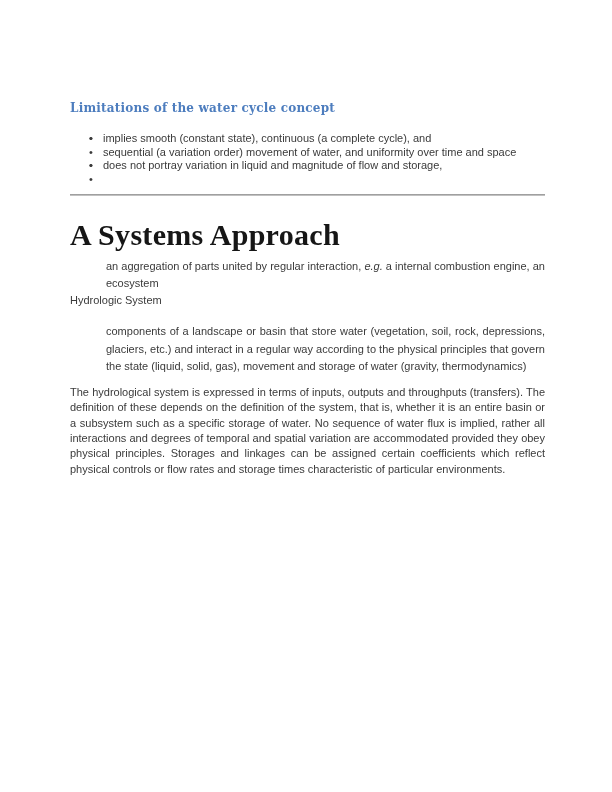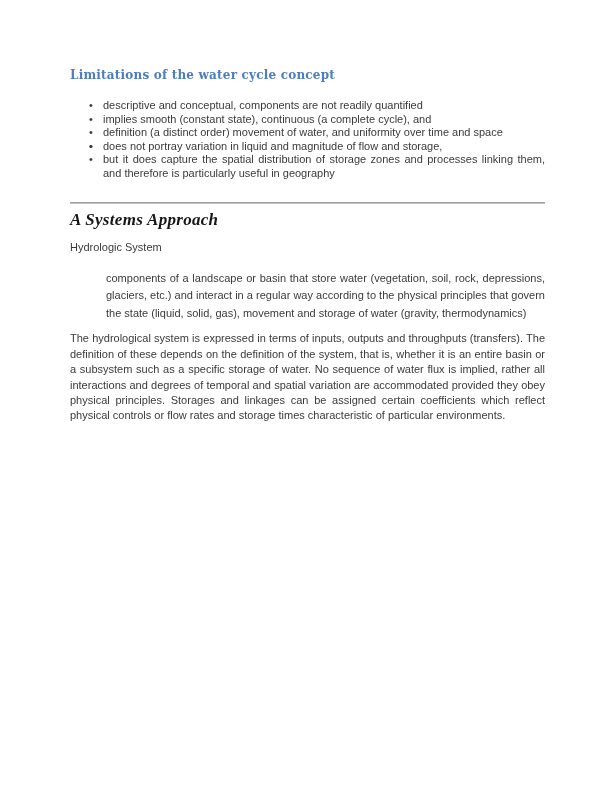--- a/index.html
+++ b/index.html
@@ -1,21 +1,21 @@
 <!DOCTYPE html>
 <html><head>
 <meta charset="utf-8">
 <style>
   html, body { margin: 0; padding: 0; background: #ffffff; }
   .page {
     position: relative;
     width: 612px;
     height: 792px;
     box-sizing: border-box;
-    padding: 68px 67px 0 70px;
+    padding: 101px 67px 0 70px;
     background: #ffffff;
     font-family: "Liberation Sans", sans-serif;
     font-size: 11px;
     color: #3a3a3a;
     overflow: hidden;
   }
   .section-heading {
     margin: 0;
     font-family: "DejaVu Serif", serif;
     font-weight: bold;
@@ -42,34 +42,33 @@
     font-size: 11px;
     line-height: 13.6px;
     color: #3a3a3a;
   }
   .rule {
     margin-top: 21px;
     height: 2px;
     background: linear-gradient(#8f8f8f, #d2d2d2);
   }
   .doc-title {
-    margin: 3px 0 0 0;
+    margin: 26px 0 0 0;
     font-family: "Liberation Serif", serif;
     font-weight: bold;
-    font-size: 17px;
+    font-size: 30px;
     line-height: 26px;
     color: #161616;
     letter-spacing: 0.3px;
-    font-style: italic;
   }
   .term {
     margin: 14px 0 0 0;
     line-height: 14px;
   }
-  .term.second { margin-top: 7px; }
+  .term.second { margin-top: 0; }
   .def {
     margin: 10px 0 0 0;
     padding-left: 36px;
     line-height: 17.6px;
     text-align: justify;
   }
   .def.second { margin-top: 16px; }
   .body-par {
     margin: 9px 0 12px 0;
     line-height: 15.4px;
@@ -80,48 +79,49 @@
 </head>
 <body>
 
 <div class="page">
 
   <h2 class="section-heading">Limitations of the water cycle concept</h2>
 
   <ul class="limits">
     <li>
       <span class="blt">•</span>
-      <span>descriptive and conceptual, components are not readily quantified</span>
     </li>
     <li>
       <span class="blt">•</span>
       <span>implies smooth (constant state), continuous (a complete cycle), and</span>
     </li>
     <li>
       <span class="blt">•</span>
-      <span>definition (a distinct order) movement of water, and uniformity over time and space</span>
+      <span>sequential (a variation order) movement of water, and uniformity over time and space</span>
     </li>
     <li>
       <span class="blt">•</span>
     </li>
     <li>
       <span class="blt">•</span>
       <span>does not portray variation in liquid and magnitude of flow and storage,</span>
     </li>
     <li>
       <span class="blt">•</span>
-      <span>but it does capture the spatial distribution of storage zones and processes linking them, and therefore is particularly useful in geography</span>
     </li>
   </ul>
 
   <div class="rule"></div>
 
   <h1 class="doc-title">A Systems Approach</h1>
 
 
+  <p class="def">
+    <span>an aggregation of parts united by regular interaction, </span><em>e.g.</em><span> a internal combustion engine, an ecosystem</span>
+  </p>
 
   <p class="term second">Hydrologic System</p>
 
   <p class="def second">components of a landscape or basin that store water (vegetation, soil, rock, depressions, glaciers, etc.) and interact in a regular way according to the physical principles that govern the state (liquid, solid, gas), movement and storage of water (gravity, thermodynamics)</p>
 
   <p class="body-par">The hydrological system is expressed in terms of inputs, outputs and throughputs (transfers). The definition of these depends on the definition of the system, that is, whether it is an entire basin or a subsystem such as a specific storage of water. No sequence of water flux is implied, rather all interactions and degrees of temporal and spatial variation are accommodated provided they obey physical principles. Storages and linkages can be assigned certain coefficients which reflect physical controls or flow rates and storage times characteristic of particular environments.</p>
 
 </div>
 
 </body></html>

